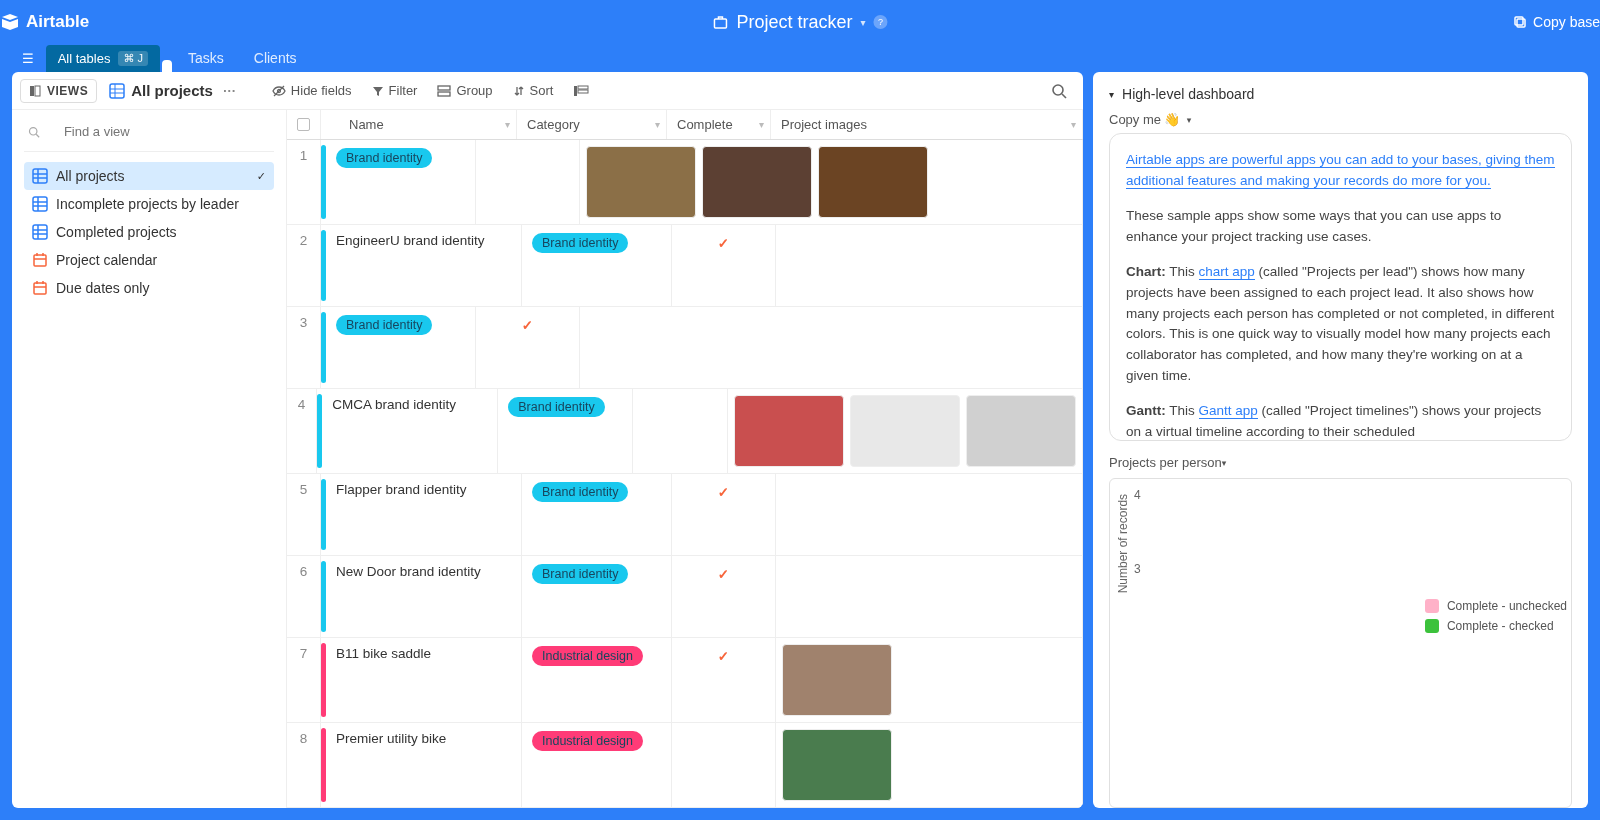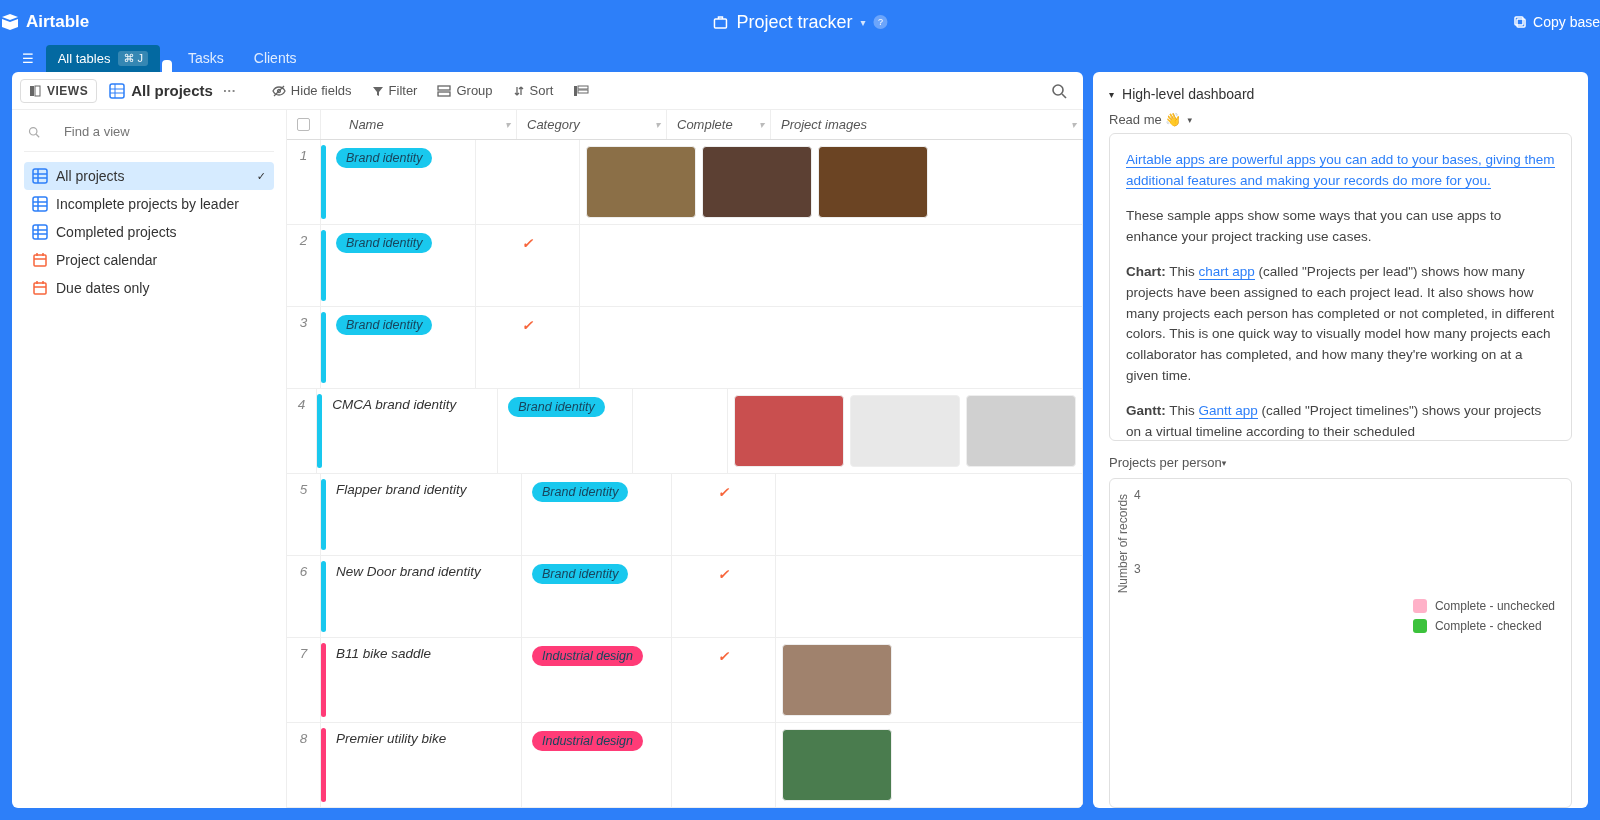--- a/index.html
+++ b/index.html
@@ -22,41 +22,41 @@
   .workspace { display:flex; height: calc(100% - 72px); padding: 0 12px 12px; gap: 10px; }
   
   .main-pane { flex: 1; background: white; border-radius: 6px; display:flex; flex-direction: column; overflow:hidden; }
   .apps-pane { width: 495px; display:flex; flex-direction: column; }
   
   .apps-header { height: 36px; display:flex; align-items:center; gap:10px; color:white; padding: 0 8px 4px; font-size:13px; font-weight:600; letter-spacing: .3px; }
   .apps-header .spacer { flex:1; }
   .apps-body { flex:1; background:white; border-radius:6px; padding: 10px 0 0; overflow:hidden; display:flex; flex-direction:column; }
   .app-section-head { display:flex; align-items:center; gap:8px; padding: 4px 16px 10px; font-size:14px; color:#333; cursor:pointer; }
   .app-subhead { display:flex; align-items:center; gap:6px; padding: 0 16px 6px; font-size:13px; color:#555; cursor:pointer; }
-  .app-card { margin: 0 16px 14px; border:1px solid #e0e0e0; border-radius: 6px; padding: 16px; font-size:13.5px; line-height:1.55; color:#444; height: 308px; overflow-y:auto; }
+  .app-card { margin: 0 16px 14px; border:1px solid #e0e0e0; border-radius: 12px; padding: 16px; font-size:13.5px; line-height:1.55; color:#444; height: 308px; overflow-y:auto; }
   .app-card a, .hlink { color:#2d7ff9; border-bottom:1px solid #2d7ff9; cursor:pointer; }
   .app-card p { margin-bottom: 14px; }
   .chart-head { display:flex; align-items:center; gap:0; padding: 0 16px 8px; font-size:13px; color:#555; cursor:pointer; }
   .chart-card { margin: 0 16px; border:1px solid #e0e0e0; border-radius:6px; padding: 14px 14px 6px; position:relative; flex:1; }
   
   .toolbar { height: 38px; display:flex; align-items:center; border-bottom:1px solid #eee; padding: 0 8px; gap: 4px; }
   .tool-btn { display:flex; align-items:center; gap:5px; padding: 5px 8px; border-radius:3px; cursor:pointer; color:#555; font-size:13px; }
   .views-btn { border:1px solid #ddd; border-radius:4px; padding:4px 8px; font-weight:600; font-size:12px; letter-spacing:.5px; color:#444; display:flex; gap:6px; align-items:center; }
   .view-name-btn { font-weight:600; font-size:15px; padding: 4px 8px; display:flex; align-items:center; gap:6px; color:#333; }
   .grid-icon { color:#2d7ff9; }
   
   .content { flex:1; display:flex; overflow:hidden; }
   .views-sidebar { width: 275px; border-right: 1px solid #eee; padding: 8px 12px; }
   .find-view { display:flex; align-items:center; gap:24px; padding: 6px 4px 12px; color:#888; border-bottom:1px solid #eee; margin-bottom:10px; }
   .find-view input { border:none; outline:none; font-size:13px; width:100%; color:#333; }
   .view-item { display:flex; align-items:center; gap:8px; padding: 6px 8px; border-radius:4px; cursor:pointer; font-size:14px; color:#333; }
   .view-item.active { background:#d6ebff; }
   .view-item .check { margin-left:auto; color:#333; font-size:11px; }
   
-  .grid { flex:1; display:flex; flex-direction:column; position:relative; overflow:auto;font-style:italic; }
+  .grid { flex:1; display:flex; flex-direction:column; position:relative; overflow:auto; }
   .grid-header { display:flex; height:34px; border-bottom:1px solid #ddd; background:#fff; position:sticky; top:0; z-index:2; }
   .hcell { border-right:1px solid #eee; display:flex; align-items:center; padding:0 10px; color:#555; font-size:13px; position:relative; }
   .hcell .dd { position:absolute; right:6px; color:#bbb; font-size:10px; }
   .col-num { width: 34px; justify-content:center; }
   .col-name { width: 196px; }
   .col-cat { width: 150px; }
   .col-comp { width: 104px; }
   .col-img { flex: 1; }
   .hchk { width:13px; height:13px; border:1.5px solid #bbb; border-radius:2px; }
   
@@ -66,21 +66,21 @@
   .cell.colorbar { width:5px; padding:0; border:none; }
   .cell.colorbar .bar { width:5px; height: calc(100% - 10px); margin:5px 0; border-radius:3px; }
   .cell.name { width:196px; }
   .cell.cat { width:150px; }
   .cell.comp { width:104px; display:flex; align-items:flex-start; justify-content:center; padding-top:10px; color:#f7653b; }
   .cell.img { flex:1; display:flex; gap:6px; padding:6px; }
   .pill { display:inline-block; padding:3px 10px; border-radius:10px; font-size:12.5px; color:#18465e; }
   .thumb { width:110px; height:72px; border-radius:4px; border:1px solid #eee; }
   .checkmark { font-weight:700; }
   
-  .legend { position:absolute; right:16px; top:120px; font-size:12px; color:#555; }
+  .legend { position:absolute; right:4px; top:120px; font-size:12px; color:#555; }
   .legend-row { display:flex; align-items:center; gap:8px; margin-bottom:6px; }
   .legend-sw { width:14px; height:14px; border-radius:3px; }
   
   .chart-axis-label { position:absolute; left:6px; top:50%; transform: rotate(-90deg) translateX(50%); transform-origin: left top; font-size:12px; color:#666; }
   .chart-area { position:absolute; left:42px; right:10px; top:16px; bottom:16px; }
   .ytick { position:absolute; left:-18px; font-size:12px; color:#666; transform: translateY(50%); }
   .bars { position:absolute; inset:0; display:flex; align-items:flex-end; gap:18px; padding-left:4px; }
   .bar-col { width:44px; display:flex; flex-direction:column; justify-content:flex-end; }
   .seg { width:100%; }
   
@@ -302,20 +302,21 @@
                 <div class="thumb" style="background:#8b6f47"></div>
                 <div class="thumb" style="background:#5c4033"></div>
                 <div class="thumb" style="background:#6b4423"></div>
               </div>
             </div>
             <div class="grow">
               <div class="cell num">2</div>
               <div class="cell colorbar">
                 <div class="bar" style="background:#19c8ee"></div>
               </div>
+              <div class="cell name">EngineerU brand identity</div>
               <div class="cell cat"><span class="pill" style="background:#19c8ee">Brand identity</span></div>
               <div class="cell comp">
                 <span class="checkmark">✓</span>
               </div>
               <div class="cell img"></div>
             </div>
             <div class="grow">
               <div class="cell num">3</div>
               <div class="cell colorbar">
                 <div class="bar" style="background:#19c8ee"></div>
@@ -395,21 +396,21 @@
     </div>
   </div>
 
   <div class="apps-pane">
     <div class="apps-body">
       <div class="app-section-head">
         <span style="font-size:10px">▾</span>
         <span style="font-weight:500">High-level dashboard</span>
       </div>
       <div class="app-subhead">
-        <span>Read me 👋</span>
+        <span>Copy me 👋</span>
         <span style="font-size:9px">▾</span>
       </div>
       <div class="app-card">
         <p><span class="hlink">Airtable apps are powerful apps you can add to your bases, giving them additional features and making your records do more for you.</span></p>
         <p>These sample apps show some ways that you can use apps to enhance your project tracking use cases.</p>
         <p><b>Chart:</b><span> This </span><span class="hlink">chart app</span><span> (called "Projects per lead") shows how many projects have been assigned to each project lead. It also shows how many projects each person has completed or not completed, in different colors. This is one quick way to visually model how many projects each collaborator has completed, and how many they're working on at a given time.</span></p>
         <p><b>Gantt:</b><span> This </span><span class="hlink">Gantt app</span><span> (called "Project timelines") shows your projects on a virtual timeline according to their scheduled</span></p>
       </div>
       <div class="chart-head">
         <span>Projects per person</span>

